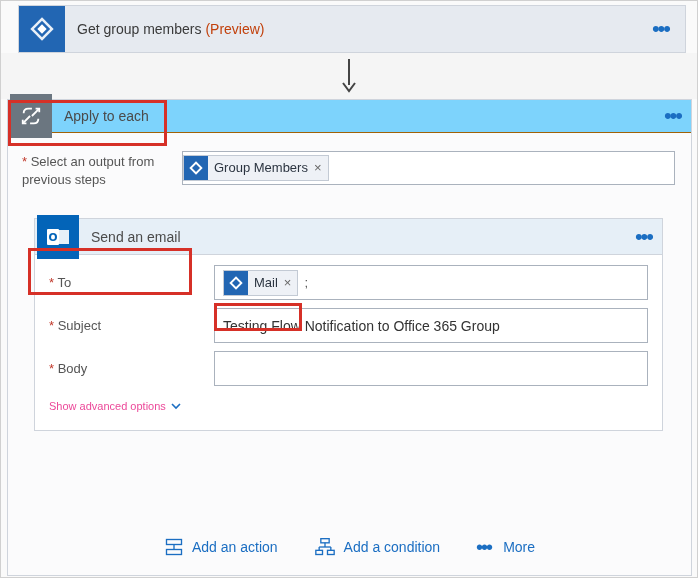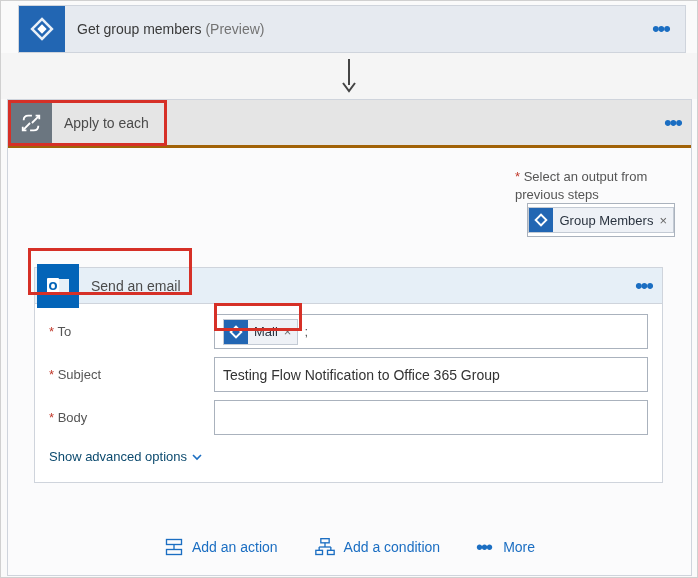--- a/index.html
+++ b/index.html
@@ -29,59 +29,59 @@
   .action-icon {
     width: 46px; height: 46px;
     display: flex; align-items: center; justify-content: center;
     color: #fff;
     flex-shrink: 0;
   }
   .azure-bg { background: #2266b3; }
   .outlook-bg { background: #0364b8; }
   .control-bg { background: #6b7680; }
   .action-title { padding-left: 12px; flex: 1; color: #3a3a3a; }
-  .preview { color: #737373; }
+  .preview { color: #c2410c; }
   .dots {
     color: #1b6ec2; font-size: 22px; letter-spacing: -2px;
     padding: 0 10px; cursor: pointer; line-height: 1;
   }
   .arrow-wrap {
     position: absolute; top: 52px; left: 0; right: 0; height: 46px;
     display: flex; align-items: center; justify-content: center;
     background: #f5f5f5; border-left: 1px solid #d0d0d0; border-right: 1px solid #d0d0d0;
     margin-left: -1px; margin-right: -1px;
   }
 
   
   .container-card {
     position: absolute;
     left: 6px; right: 5px; top: 98px; bottom: 1px;
     background: #fbfbfc;
     border: 1px solid #cfd4dc;
   }
   .container-header {
     display: flex; align-items: center;
-    height: 48px; background: #e5e5e5;
-    border-bottom: 3px solid #a16207;
+    height: 33px; background: #7dd3fc;
+    border-bottom: 1px solid #a16207;
   }
   .container-header .action-icon {
     width: 42px; height: 44px;
     background: #6b7680;
     display:flex; align-items:center; justify-content:center;
     margin: 2px 0 2px 2px;
   }
   .loop-title { padding-left: 12px; flex: 1; color: #4b4b4b; }
 
   .red-box-1 { position:absolute; border: 3px solid #d63027; }
   .hl-each { left: 7px; top: 99px; width: 159px; height: 46px; }
   .hl-email { left: 27px; top: 247px; width: 164px; height: 47px; }
   .hl-mail { left: 213px; top: 302px; width: 88px; height: 28px; }
 
   .body-area { padding: 14px 16px 0 14px; }
-  .row1 { display: flex; align-items: flex-end; flex-direction: column; }
+  .row1 { display: flex; align-items: center; }
   .req { color: #c0392b; }
   .label-col { width: 160px; padding-top: 6px; font-size: 13px; color: #555; line-height: 1.35; }
   .token-input {
     flex: 1; border: 1px solid #aab2bd; background: #fff;
     min-height: 34px; padding: 3px 0; display: flex; align-items: center; gap:4px; flex-wrap: wrap;
   }
   .token {
     display: inline-flex; align-items: center;
     background: #eef1f6; border: 1px solid #c3cad4;
     height: 26px; font-size: 13px; color: #2b3440;
@@ -104,21 +104,21 @@
   }
   .inner-header .action-icon { width:42px; height:44px; margin:2px 0 2px 2px; }
   .inner-body { padding: 10px 14px 6px 14px; }
   .form-row { display:flex; align-items:center; margin-bottom: 8px; }
   .form-row .lbl { width: 165px; font-size: 13px; color:#555; }
   .text-input {
     flex:1; border:1px solid #aab2bd; height: 35px;
     padding: 4px 8px; font-size: 14px; color:#333; display:flex; align-items:center; gap:4px;
   }
   .semicolon { color:#555; font-size:13px; padding-left:2px; }
-  .adv-link { color:#0c4a6e; font-size:13px; cursor:pointer; padding: 6px 0 12px 0; display:flex; align-items:center; gap:4px; }
+  .adv-link { color:#ec4899; font-size:11px; cursor:pointer; padding: 6px 0 12px 0; display:flex; align-items:center; gap:4px; }
 
   .bottom-actions {
     position:absolute; bottom: 18px; left:0; right:0;
     display:flex; justify-content:center; align-items:center; gap: 36px;
   }
   .bottom-btn { display:flex; align-items:center; gap:8px; color:#1b6ec2; font-size:14px; cursor:pointer; }
   .bottom-btn svg { color:#1b6ec2; }
   .dots-inline { color:#1b6ec2; font-size:20px; letter-spacing:-2px; line-height:1; padding-right:4px; }
 </style>
 </head>

